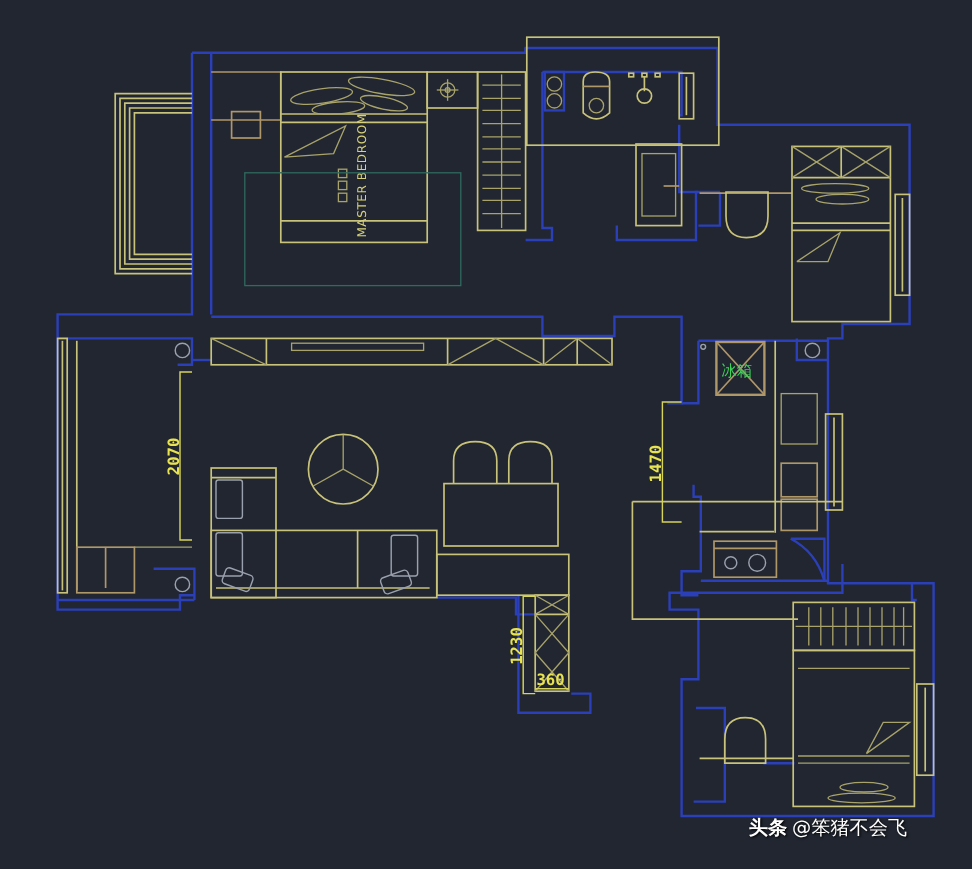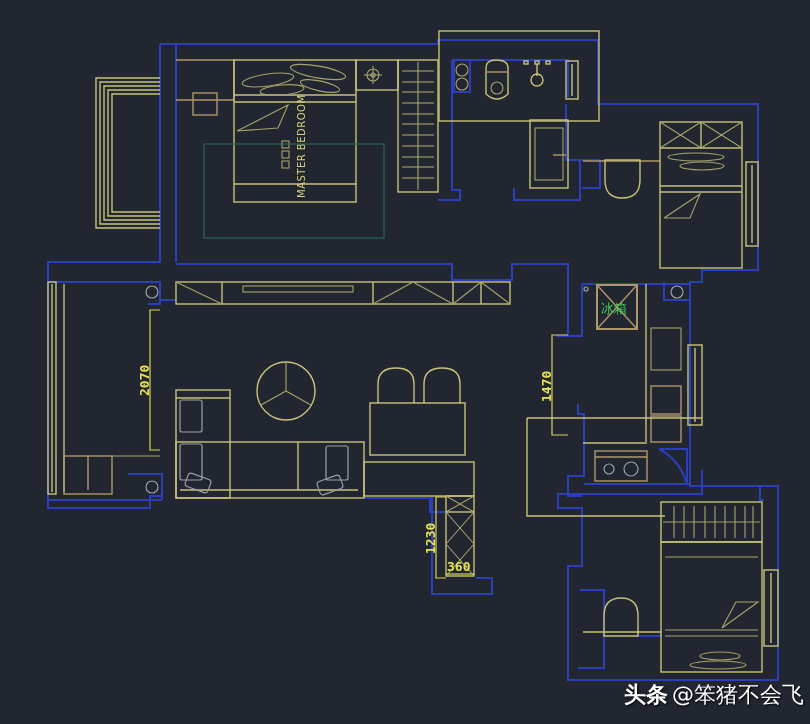--- a/index.html
+++ b/index.html
@@ -8,21 +8,21 @@
   .wall { fill: none; stroke: #2b3fb8; stroke-width: 2; }
   .yl { fill: none; stroke: #c9c27a; stroke-width: 1.4; }
   .yl2 { fill: none; stroke: #a8a36a; stroke-width: 1.1; }
   .br { fill: none; stroke: #b0976a; stroke-width: 1.4; }
   .gr { fill: none; stroke: #9aa0ad; stroke-width: 1.2; }
   .tl { fill: none; stroke: #2f6a5e; stroke-width: 1.1; }
   .dim { fill: none; stroke: #d6d45a; stroke-width: 1.2; }
   .dimtext { fill: #e8e350; font-family: "DejaVu Sans Mono", monospace; font-size: 13px; font-weight: bold; }
   .label { fill: #d8d27a; font-family: "DejaVu Sans", sans-serif; font-size: 10px; letter-spacing: 0.5px; }
   .fridge-label { fill: #3fd35a; font-family: "DejaVu Sans", sans-serif; font-size: 13px; }
-  .watermark { position: absolute; left: 624px; top: 680px; color: #ffffff; font-size: 22px; text-shadow: 1px 1px 2px #000; white-space: nowrap; }
+  .watermark { position: absolute; left: 624px; top: 680px; color: #ffffff; font-size: 16px; text-shadow: 1px 1px 2px #000; white-space: nowrap; }
   .watermark .brand { font-weight: bold; margin-right: 4px; }
 </style>
 </head>
 <body>
 
 <svg id="plan" viewBox="0 0 810 724" xmlns="http://www.w3.org/2000/svg">
 
   <g>
     <polyline class="wall" points="160,44 438,44 438,40 598,40 598,104 758,104 758,270 702,270 702,282 690,282 690,486 778,486 778,680 568,680 568,566 582,566 582,508 558,508 558,494 702,494 702,470"></polyline>
     <polyline class="wall" points="160,44 160,262 48,262 48,508 150,508 150,496 162,496"></polyline>

